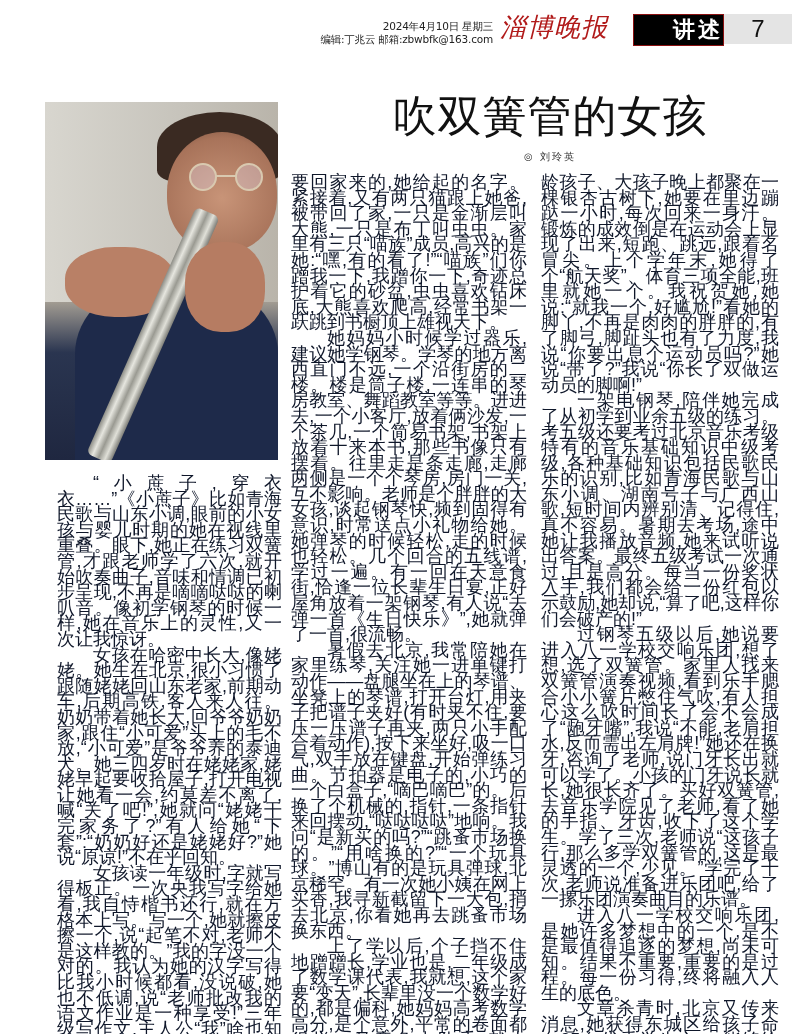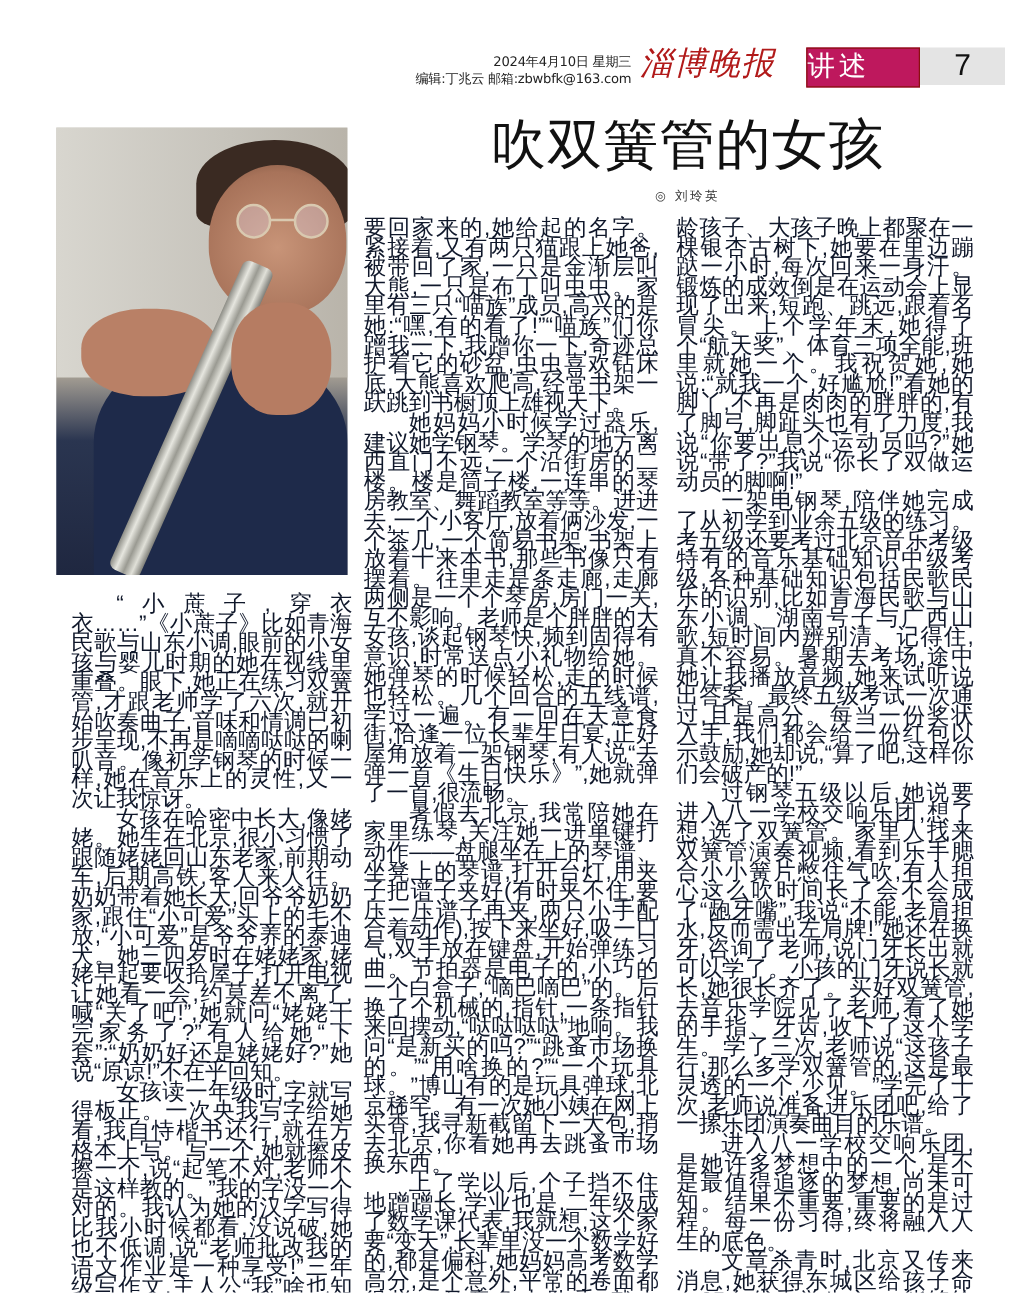--- a/index.html
+++ b/index.html
@@ -4,38 +4,38 @@
 <style>
   html, body { margin: 0; padding: 0; }
   body {
     width: 809px; height: 1034px; overflow: hidden;
     background: #ffffff;
     font-family: "DejaVu Sans", sans-serif;
     color: #1a1a1a;
     position: relative;
   }
   .masthead {
-    position: absolute; left: 12px; top: 0; width: 725px; height: 52px; margin-top: 24px;
+    position: absolute; left: 0; top: 0; width: 725px; height: 52px;
   }
   .mh-meta {
     position: absolute; left: 278px; top: 20px; width: 215px;
     font-size: 10.5px; line-height: 13px; text-align: right;
     font-family: "DejaVu Sans", sans-serif; color: #222;
     letter-spacing: -0.2px;
   }
   .mh-meta .row { white-space: nowrap; }
   .mh-logo {
     position: absolute; left: 500px; top: 10px; width: 130px; height: 34px;
     font-family: "DejaVu Serif", serif; font-style: italic; font-weight: normal;
     font-size: 26px; color: #b11a1a; letter-spacing: 1px; line-height: 34px;
   }
   .mh-section {
     position: absolute; left: 633px; top: 14px; width: 89px; height: 30px;
-    background: #be185d; color: #fff;
-    font-size: 22px; font-weight: normal; text-align: left; line-height: 30px;
+    background: #000000; color: #fff;
+    font-size: 22px; font-weight: bold; text-align: right; line-height: 30px;
     letter-spacing: 3px; border: 1px solid #8a1010;
   }
   .mh-page {
     position: absolute; left: 724px; top: 14px; width: 68px; height: 30px;
     background: #e4e4e4; color: #111;
     font-size: 24px; text-align: center; line-height: 30px;
     font-family: "Liberation Sans", sans-serif;
   }
   .photo {
     position: absolute; left: 45px; top: 102px; width: 233px; height: 358px;

